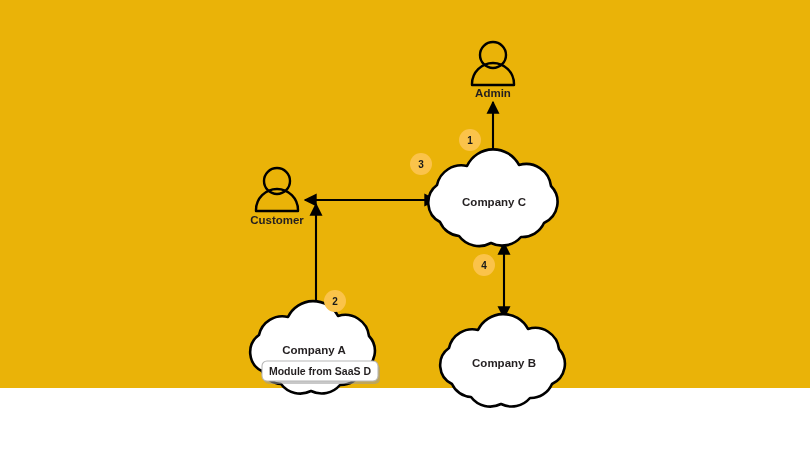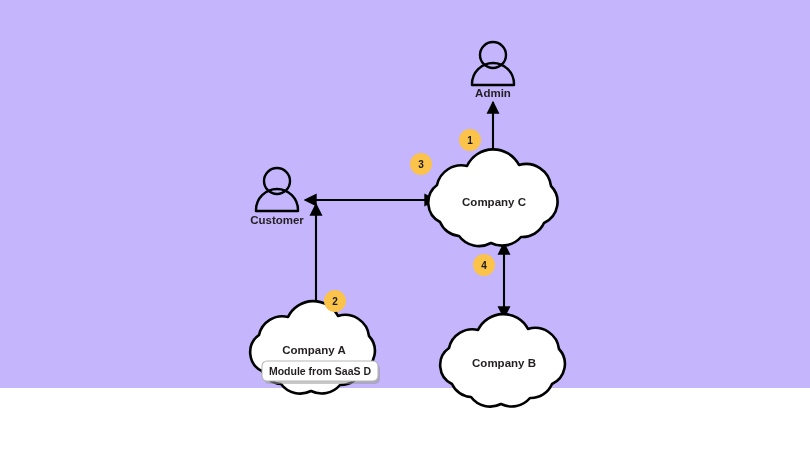--- a/index.html
+++ b/index.html
@@ -10,21 +10,21 @@
   body {
     width: 810px;
     height: 450px;
     font-family: "Liberation Sans", sans-serif;
     overflow: hidden;
   }
   #canvas {
     position: relative;
     width: 810px;
     height: 388px;
-    background: #c4b5fd;
+    background: #eab308;
   }
   #diagram-svg {
     position: absolute;
     left: 0;
     top: 0;
     width: 810px;
     height: 450px;
   }
   .node-label {
     font-family: "Liberation Sans", sans-serif;

